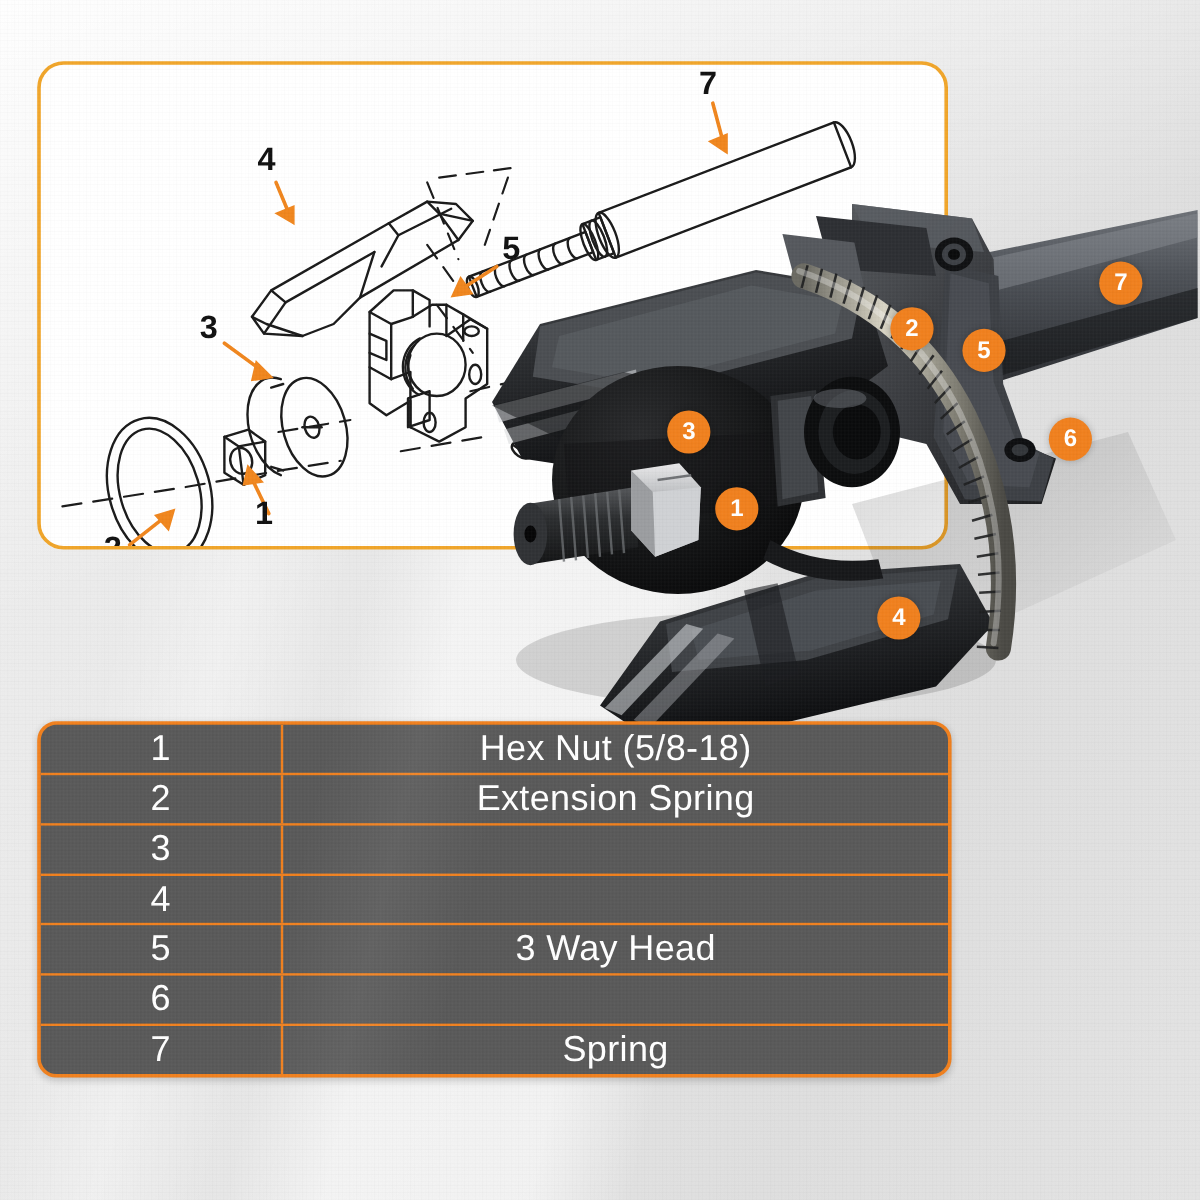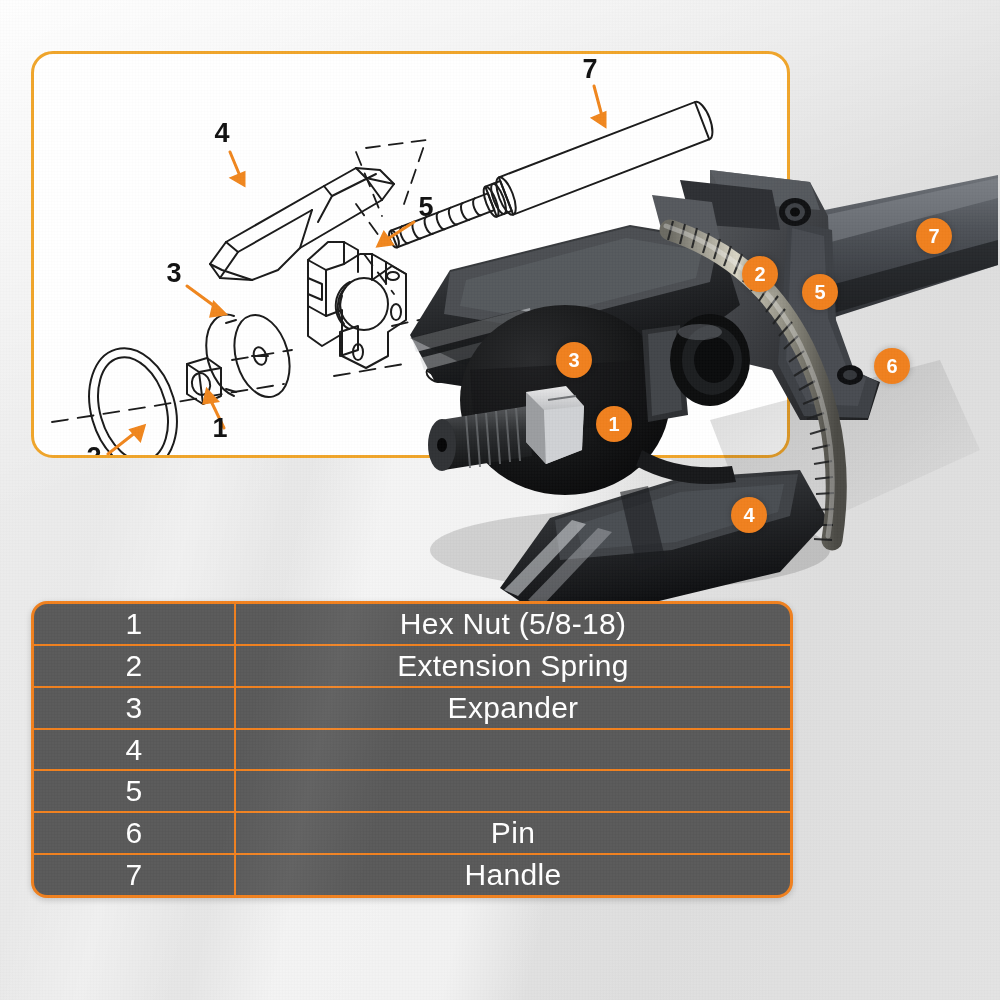--- a/index.html
+++ b/index.html
@@ -382,33 +382,32 @@
       <div class="t-row">
         <div class="t-num">1</div>
         <div class="t-label">Hex Nut (5/8-18)</div>
       </div>
       <div class="t-row">
         <div class="t-num">2</div>
         <div class="t-label">Extension Spring</div>
       </div>
       <div class="t-row">
         <div class="t-num">3</div>
-        <div class="t-label">Expander</div>
       </div>
       <div class="t-row">
         <div class="t-num">4</div>
       </div>
       <div class="t-row">
         <div class="t-num">5</div>
+        <div class="t-label">3 Way Head</div>
       </div>
       <div class="t-row">
         <div class="t-num">6</div>
-        <div class="t-label">Pin</div>
       </div>
       <div class="t-row">
         <div class="t-num">7</div>
-        <div class="t-label">Handle</div>
+        <div class="t-label">Spring</div>
       </div>
     </div>
   </div>
 
   <div class="grain"></div>
 </div>
 
 </body></html>

